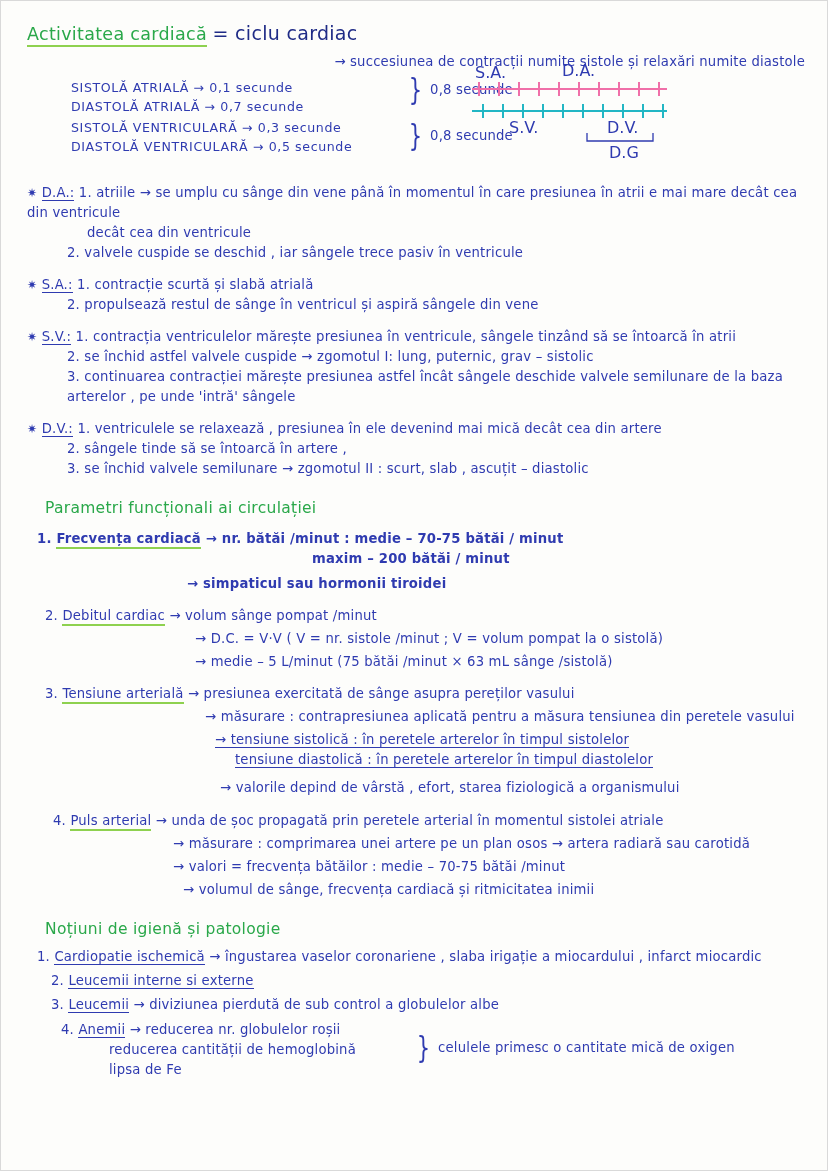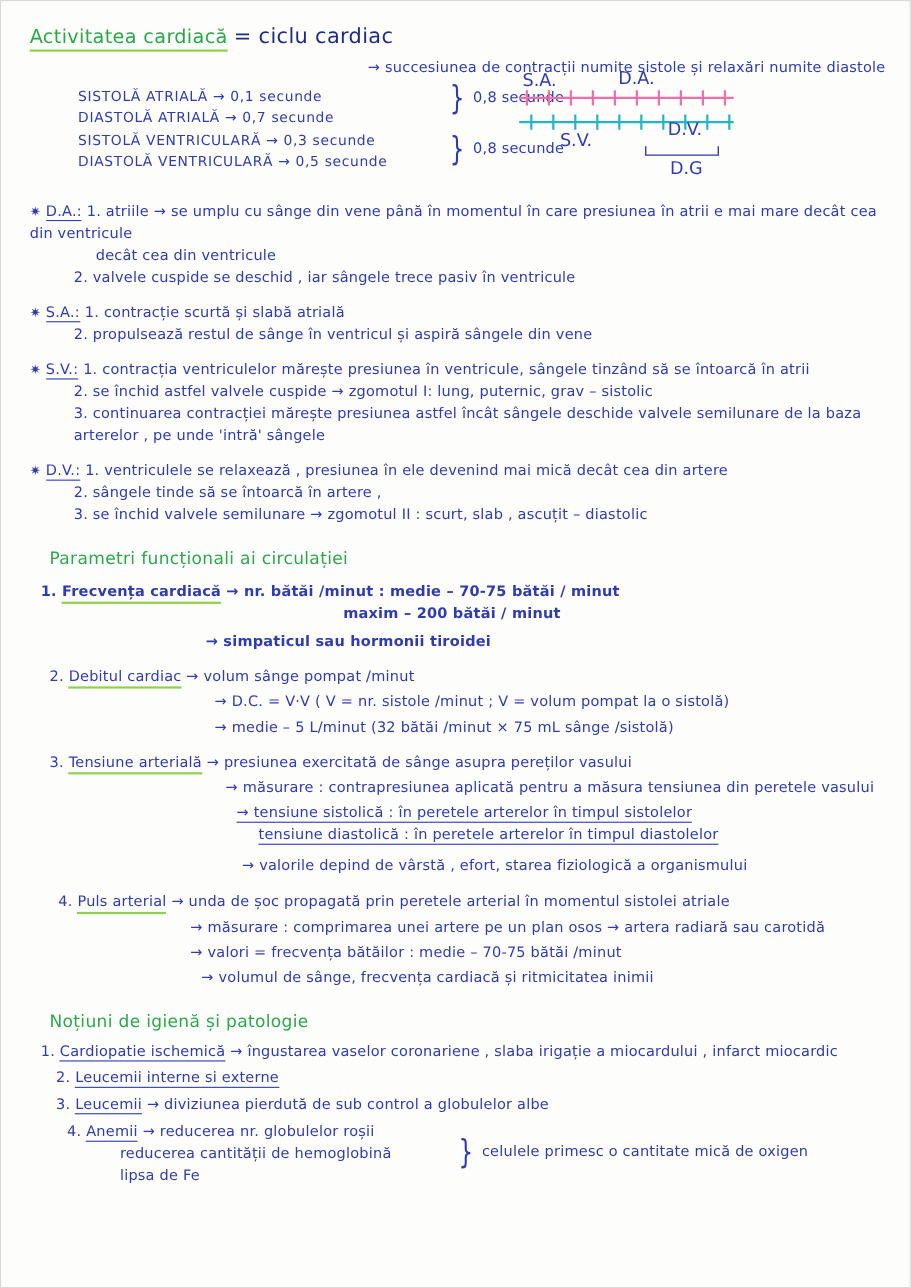--- a/index.html
+++ b/index.html
@@ -127,21 +127,21 @@
           <line x1="156" y1="43" x2="156" y2="57"></line>
         <line x1="176" y1="43" x2="176" y2="57"></line>
           <line x1="196" y1="43" x2="196" y2="57"></line>
       </g>
 
       <path d="M120 72 L120 80 L186 80 L186 72" fill="none" stroke="#2f3bb0" stroke-width="1.3"></path>
     </svg>
     <span class="dlabel" style="left:8px;top:2px;">S.A.</span>
     <span class="dlabel" style="left:95px;top:0px;">D.A.</span>
     <span class="dlabel" style="left:42px;top:57px;">S.V.</span>
-    <span class="dlabel" style="left:140px;top:47px;">D.V.</span>
+    <span class="dlabel" style="left:140px;top:57px;">D.V.</span>
     <span class="dlabel" style="left:142px;top:82px;">D.G</span>
   </div>
 
   <div class="blk" style="margin-top:26px;">
     <div class="line hw blue">
       <span class="star">✷</span>
       <span class="ul-blue">D.A.:</span>
       <span>1. atriile → se umplu cu sânge din vene până în momentul în care presiunea în atrii e mai mare decât cea din ventricule</span>
     </div>
     <div class="line hw blue indent3" style="margin-left:60px;">decât cea din ventricule</div>
@@ -201,21 +201,21 @@
     <div class="line hw blue" style="margin-left:150px;margin-top:5px;">→ simpaticul sau hormonii tiroidei</div>
   </div>
 
   <div class="blk" style="margin-top:12px;margin-left:18px;">
     <div class="line hw blue">
       <span>2.</span>
       <span class="ul-green">Debitul cardiac</span>
       <span>→ volum sânge pompat /minut</span>
     </div>
     <div class="line hw blue" style="margin-left:150px;margin-top:3px;">→ D.C. = V·V   ( V = nr. sistole /minut ;  V = volum pompat la o sistolă)</div>
-    <div class="line hw blue" style="margin-left:150px;margin-top:3px;">→ medie – 5 L/minut   (32 bătăi /minut × 75 mL sânge /sistolă)</div>
+    <div class="line hw blue" style="margin-left:150px;margin-top:3px;">→ medie – 5 L/minut   (75 bătăi /minut × 63 mL sânge /sistolă)</div>
   </div>
 
   <div class="blk" style="margin-top:12px;margin-left:18px;">
     <div class="line hw blue">
       <span>3.</span>
       <span class="ul-green">Tensiune arterială</span>
       <span>→ presiunea exercitată de sânge asupra pereților vasului</span>
     </div>
     <div class="line hw blue" style="margin-left:160px;margin-top:3px;">→ măsurare : contrapresiunea aplicată pentru a măsura tensiunea din peretele vasului</div>
     <div class="line hw blue" style="margin-left:170px;margin-top:3px;">

